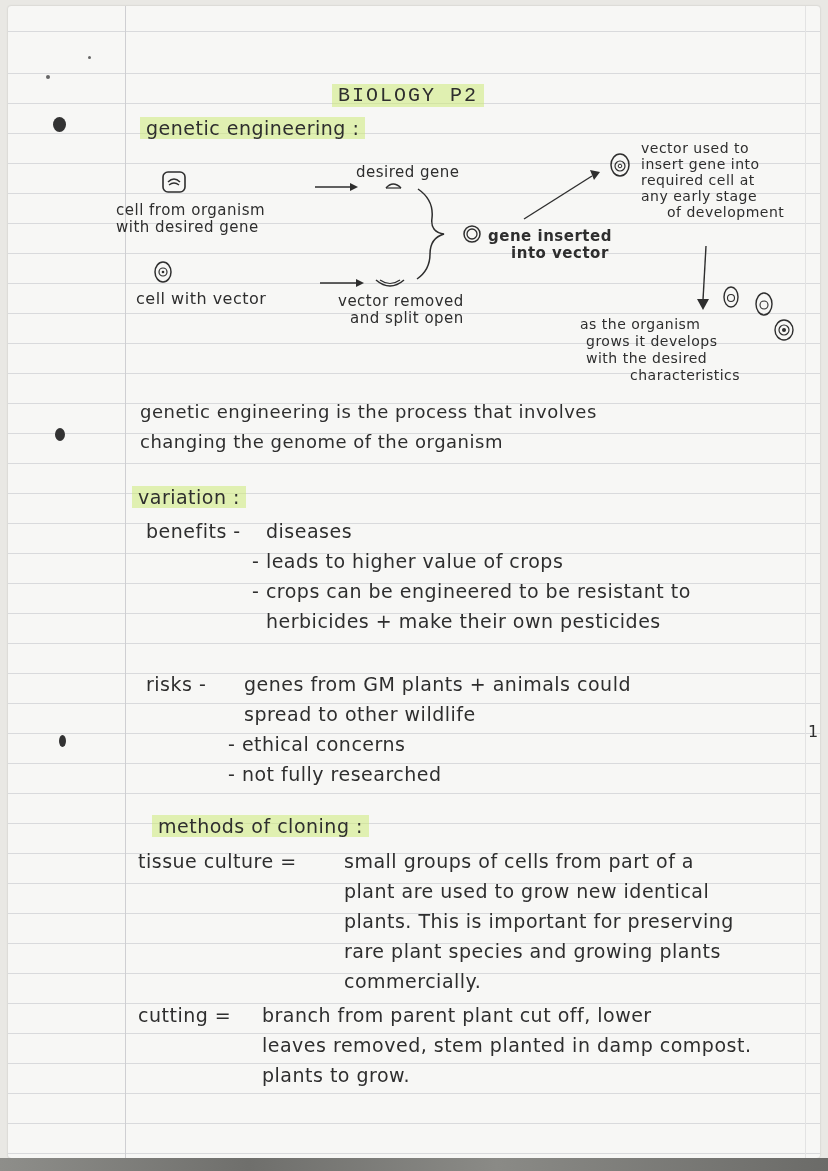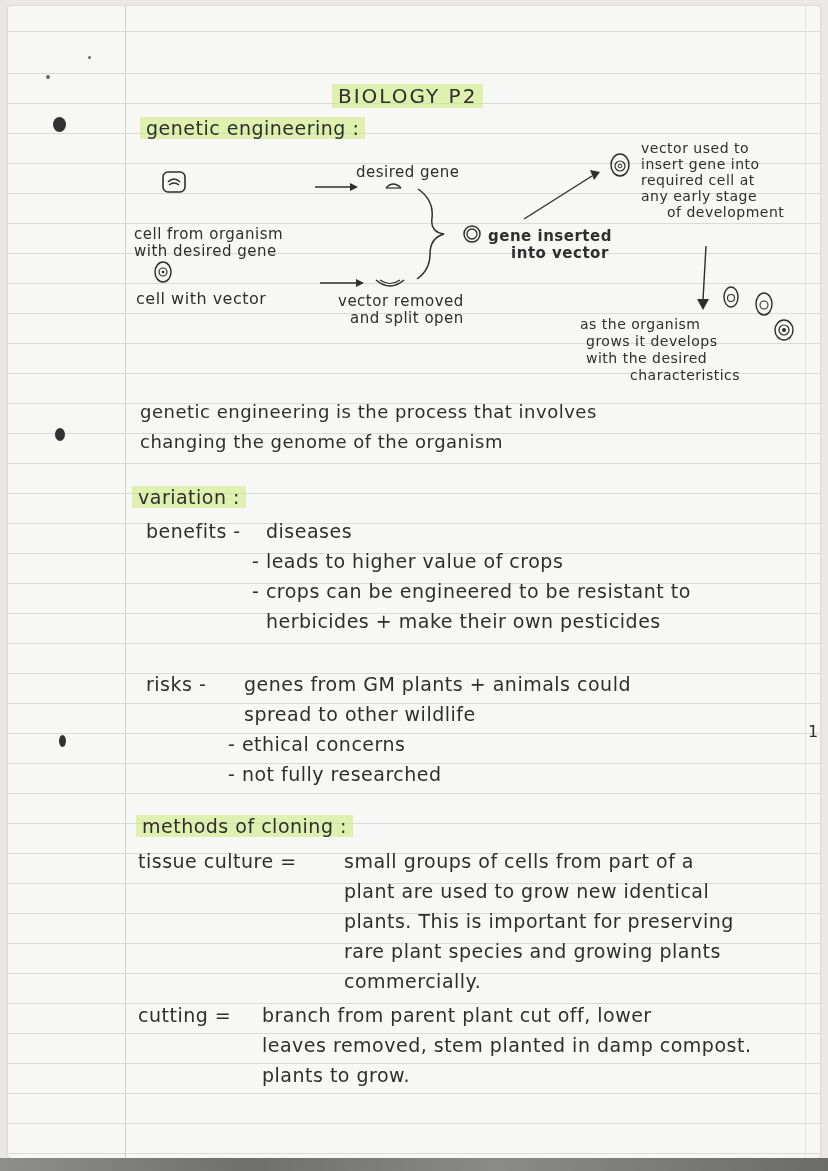--- a/index.html
+++ b/index.html
@@ -14,21 +14,21 @@
   }
   .margin-line { position:absolute; left:117px; top:0; bottom:0; width:1px; background:#cfcfd2; }
   .right-line { position:absolute; right:14px; top:0; bottom:0; width:1px; background:#e3e3e3; }
   .bottom-shadow { position:absolute; left:0; right:0; top:1158px; height:13px;
     background: linear-gradient(to right, #8e8e8a, #6f6f6c 30%, #8a8a86 60%, #6b6b68); }
   .hole { position:absolute; width:13px; height:15px; border-radius:50%; background:#333; }
   .dot { position:absolute; width:4px; height:4px; border-radius:50%; background:#666; }
 
   .hw { position:absolute; font-family:"DejaVu Sans", sans-serif; color:#2e2e2e; white-space:nowrap; letter-spacing:0.5px; }
   .hl { background: rgba(205, 235, 120, 0.55); padding:0 6px; }
-  .title { font-size:20px; letter-spacing:2px; }
+  .title { font-size:20px; letter-spacing:2px;font-family:Liberation Mono, monospace; }
   .h2 { font-size:19px; }
   .body { font-size:19px; line-height:30px; }
   .small { font-size:15px; line-height:17px; }
   svg { overflow:visible; }
 </style>
 </head>
 <body>
 
 <div class="paper">
   <div class="margin-line"></div>
@@ -89,21 +89,21 @@
 
   <ellipse cx="731" cy="297" rx="7" ry="10" fill="none" stroke="#2e2e2e" stroke-width="1.4"></ellipse>
   <circle cx="731" cy="298" r="3.5" fill="none" stroke="#2e2e2e" stroke-width="1.1"></circle>
   <ellipse cx="764" cy="304" rx="8" ry="11" fill="none" stroke="#2e2e2e" stroke-width="1.4"></ellipse>
   <circle cx="764" cy="305" r="4" fill="none" stroke="#2e2e2e" stroke-width="1.1"></circle>
   <ellipse cx="784" cy="330" rx="9" ry="10" fill="none" stroke="#2e2e2e" stroke-width="1.4"></ellipse>
   <circle cx="784" cy="330" r="5" fill="none" stroke="#2e2e2e" stroke-width="1.2"></circle>
   <circle cx="784" cy="330" r="2" fill="#2e2e2e"></circle>
 </svg>
 
-<div class="hw small" style="left:134px;top:202px;margin-top:24px;">
+<div class="hw small" style="left:116px;top:202px;">
   <div>cell from organism</div>
   <div>with desired gene</div>
 </div>
 <div class="hw small" style="left:356px;top:164px;">desired gene</div>
 <div class="hw small" style="left:136px;top:290px;font-size:16px;">cell with vector</div>
 <div class="hw small" style="left:338px;top:293px;text-align:right;">
   <div>vector removed</div>
   <div>and split open</div>
 </div>
 <div class="hw small" style="left:488px;top:228px;text-align:center;font-weight:bold;">
@@ -141,21 +141,21 @@
 </div>
 <div class="hw body" style="left:146px;top:669px;">risks -</div>
 <div class="hw body" style="left:244px;top:669px;">
   <div>genes from GM plants + animals could</div>
   <div>spread to other wildlife</div>
   <div style="margin-left:-16px;">- ethical concerns</div>
   <div style="margin-left:-16px;">- not fully researched</div>
 </div>
 <div class="hw" style="left:808px;top:722px;font-size:16px;">1</div>
 
-<div class="hw h2" style="left:136px;top:815px;">
+<div class="hw h2" style="left:152px;top:815px;">
   <span class="hl">methods of cloning :</span>
 </div>
 <div class="hw body" style="left:138px;top:846px;">tissue culture =</div>
 <div class="hw body" style="left:344px;top:846px;">
   <div>small groups of cells from part of a</div>
   <div>plant are used to grow new identical</div>
   <div>plants. This is important for preserving</div>
   <div>rare plant species and growing plants</div>
   <div>commercially.</div>
 </div>

